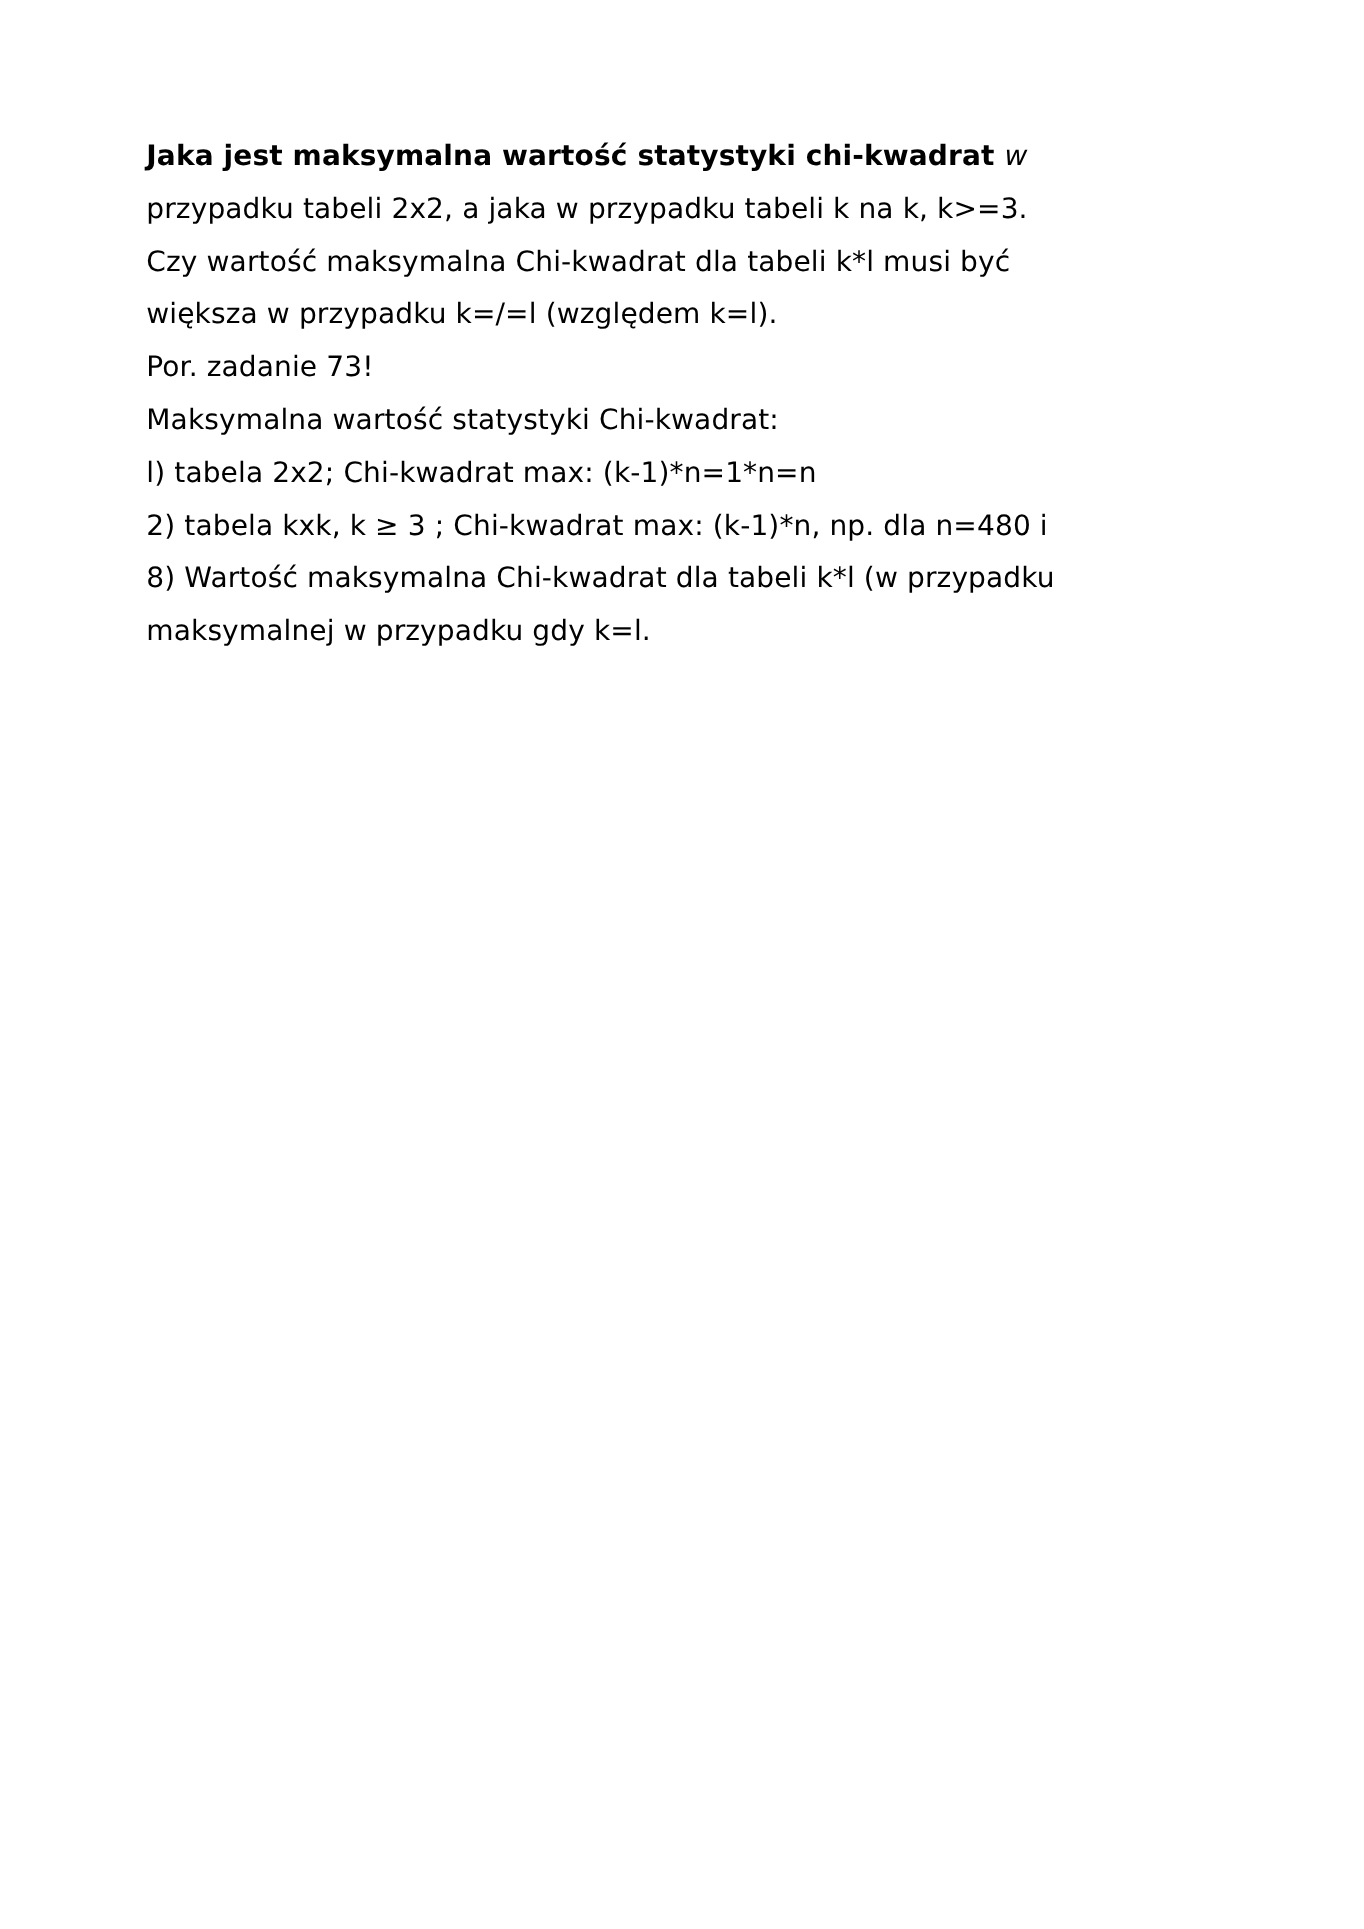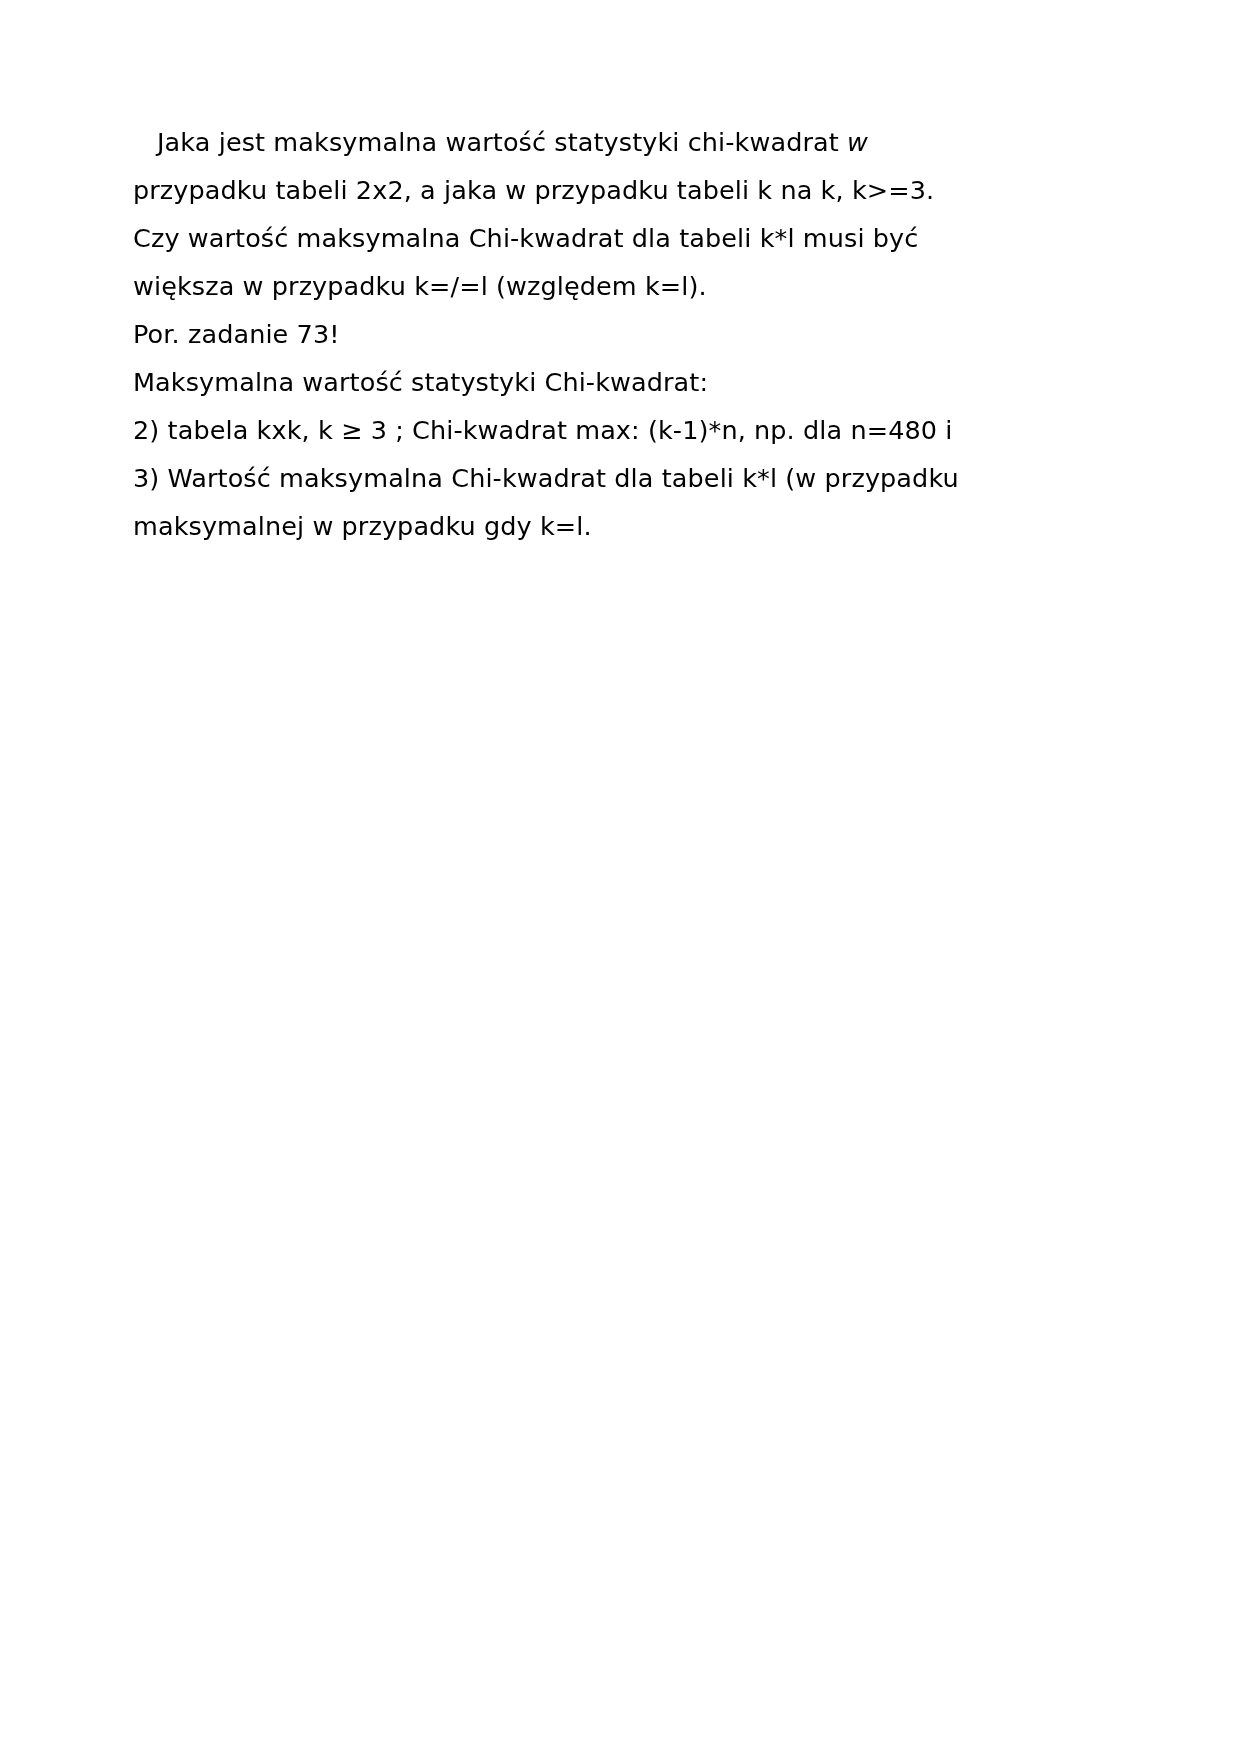--- a/index.html
+++ b/index.html
@@ -23,38 +23,38 @@
   }
   .doc-body {
     font-size: 25.5px;
     line-height: 48px;
     letter-spacing: 0.1px;
   }
   .line {
     white-space: pre-wrap;
   }
   .b {
-    font-weight: normal;
-    margin-left: 24px;
+    font-weight: bold;
   }
   .i {
     font-style: italic;
   }
 </style>
 </head>
 <body>
 
 <div class="page">
   <div class="doc-body">
 
     <div class="line"><span class="b">Jaka jest maksymalna wartość statystyki chi-kwadrat </span><span class="i">w</span></div>
 
     <div class="line">przypadku tabeli 2x2, a jaka w przypadku tabeli k na k, k&gt;=3.</div>
     <div class="line">Czy wartość maksymalna Chi-kwadrat dla tabeli k*l musi być</div>
     <div class="line">większa w przypadku k=/=l (względem k=l).</div>
     <div class="line">Por. zadanie 73!</div>
     <div class="line">Maksymalna wartość statystyki Chi-kwadrat:</div>
+    <div class="line">l) tabela 2x2; Chi-kwadrat max: (k-1)*n=1*n=n</div>
     <div class="line">2) tabela kxk, k ≥ 3 ; Chi-kwadrat max: (k-1)*n, np. dla n=480 i</div>
-    <div class="line">3) Wartość maksymalna Chi-kwadrat dla tabeli k*l (w przypadku</div>
+    <div class="line">8) Wartość maksymalna Chi-kwadrat dla tabeli k*l (w przypadku</div>
     <div class="line">maksymalnej w przypadku gdy k=l.</div>
 
   </div>
 </div>
 
 </body></html>

